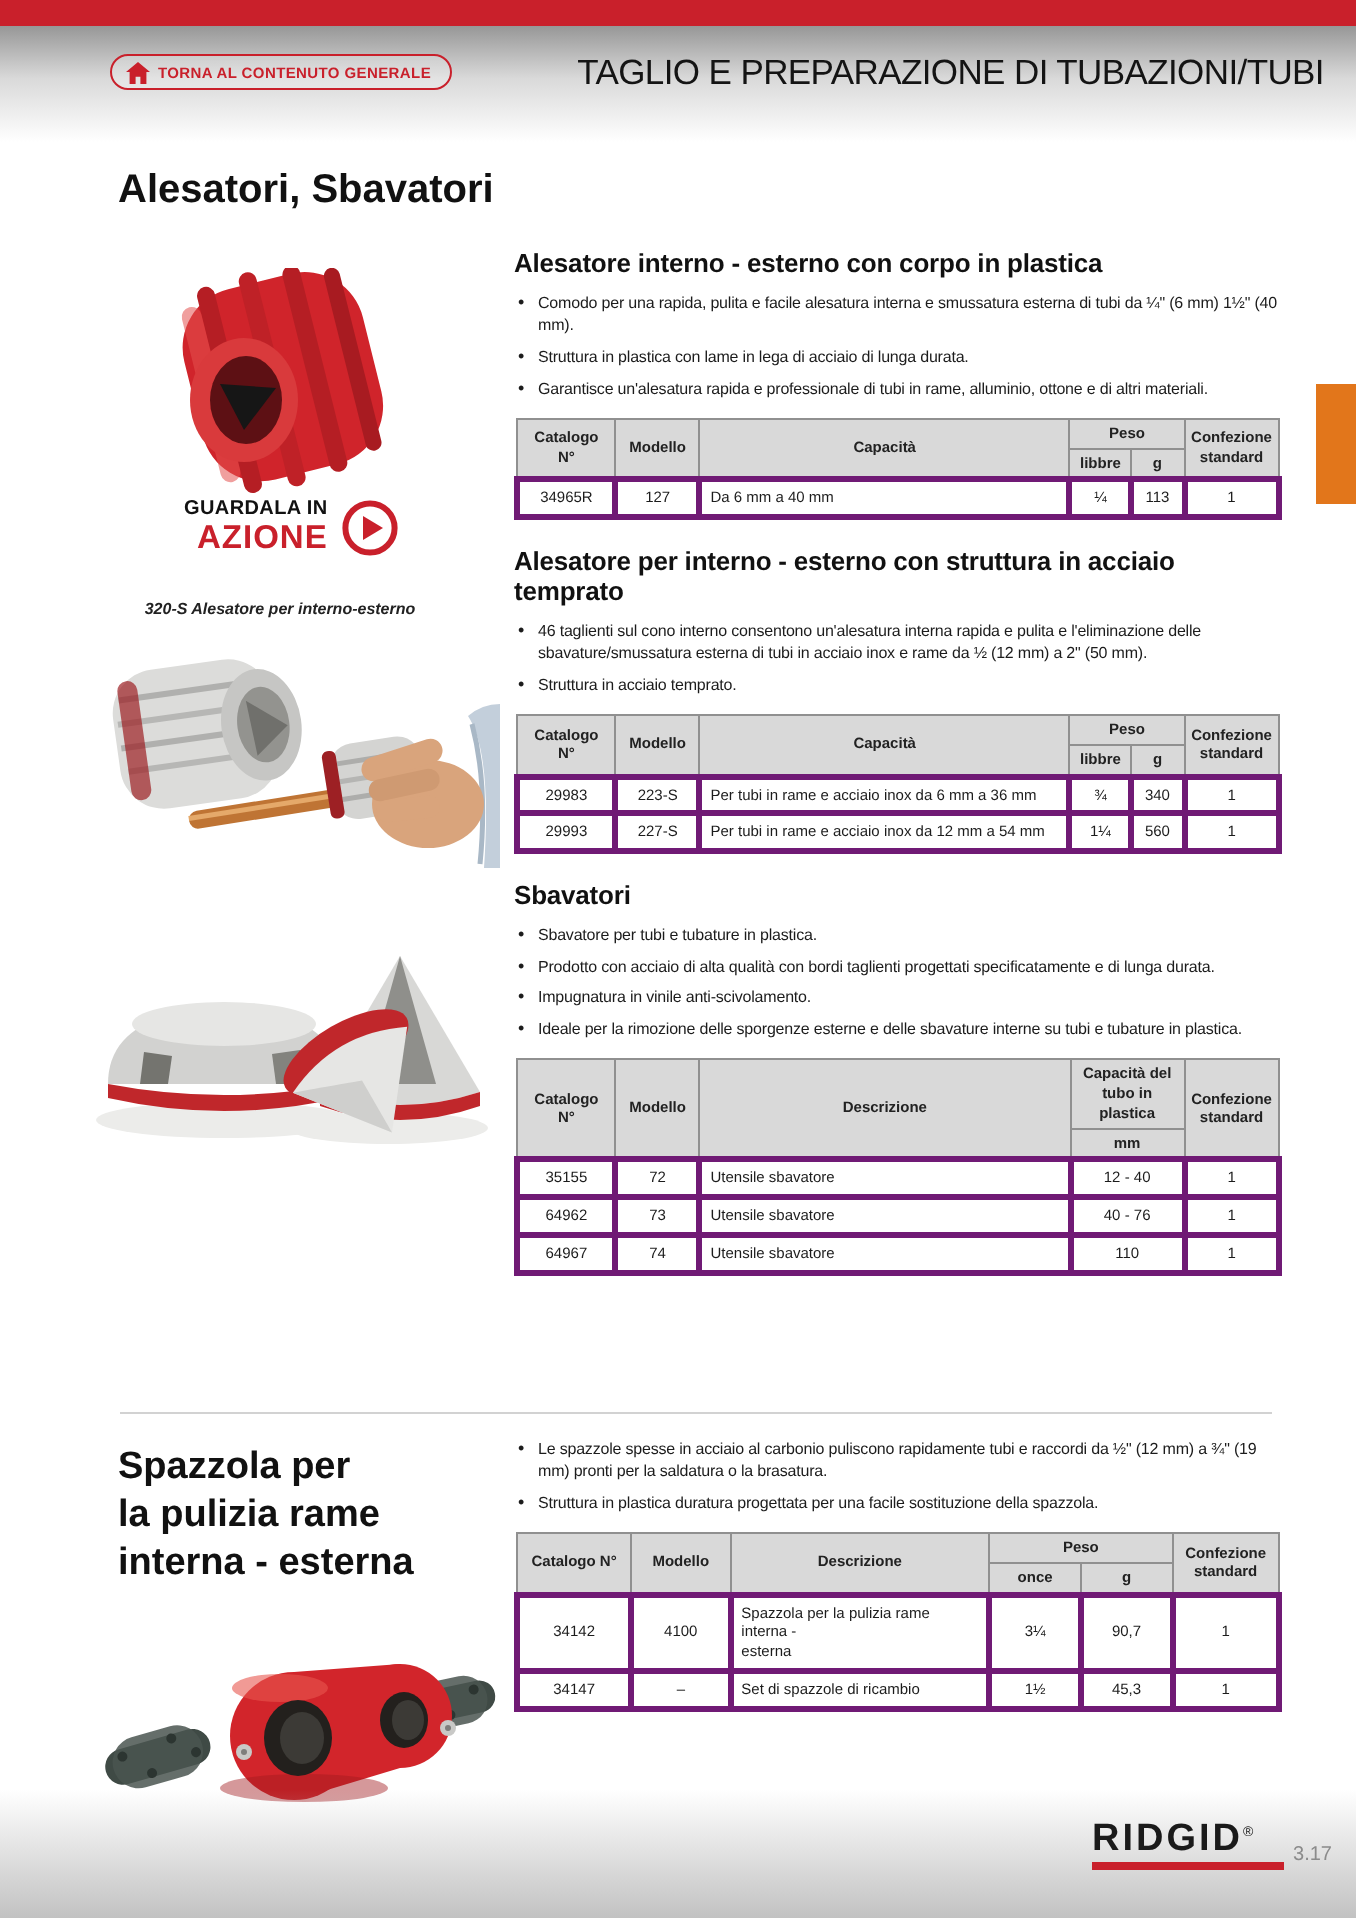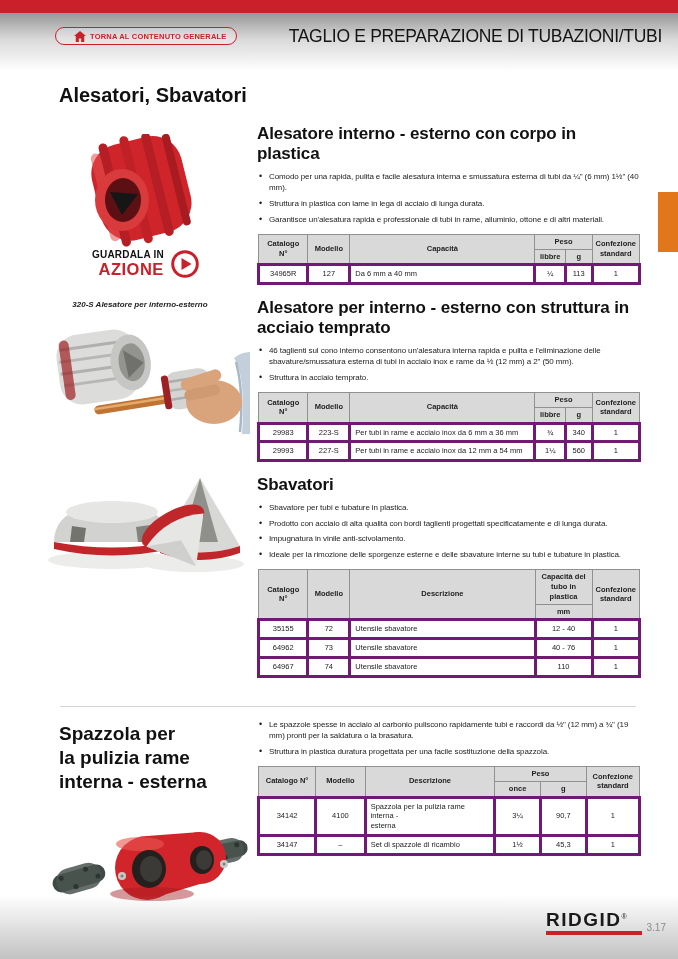--- a/index.html
+++ b/index.html
@@ -10,21 +10,21 @@
     font-family:"Liberation Sans", sans-serif; color:#1c1c1c;
   }
   
   .topbar { position:absolute; top:0; left:0; width:678px; height:13px; background:#c9202b; }
   .header-band {
     position:absolute; top:13px; left:0; width:678px; height:58px;
     background:linear-gradient(180deg,#979797 0%, #d9d9d9 45%, #ffffff 100%);
   }
   .back-btn {
     position:absolute; left:55px; top:14px; height:18px;
-    display:flex; align-items:center; gap:4px; padding:0 9px 0 18px;
+    display:flex; align-items:center; gap:4px; padding:0 9px 0 7px;
     border:1.3px solid #c9202b; border-radius:10px; background:rgba(255,255,255,0.25);
     cursor:pointer; text-decoration:none;
   }
   .back-btn span { font-size:7.5px; font-weight:bold; color:#c9202b; letter-spacing:0.2px; white-space:nowrap; }
   .page-title {
     position:absolute; right:16px; top:13px;
     font-size:17.5px; font-weight:normal; color:#141414; letter-spacing:-0.3px; white-space:nowrap;
   }
   .main-heading { position:absolute; left:59px; top:84px; margin:0; font-size:20px; font-weight:bold; color:#111; }
   .orange-tab { position:absolute; right:0; top:192px; width:20px; height:60px; background:#e2761b; }
@@ -37,21 +37,21 @@
   .wb-text { text-align:right; line-height:1.05; }
   .wb-line1 { font-size:10px; font-weight:bold; color:#111; letter-spacing:0.2px; }
   .wb-line2 { font-size:16.5px; font-weight:bold; color:#c9202b; letter-spacing:0.5px; }
   .caption {
     position:absolute; left:30px; top:300px; width:220px; text-align:center;
     font-size:8px; font-style:italic; font-weight:bold; color:#222;
   }
 
   
   .right-col { position:absolute; left:257px; top:124px; width:384px; }
-  .section h2 { margin:0 0 7px; font-size:17px; font-weight:bold; color:#111; letter-spacing:-0.1px; }
+  .section h2 { margin:0 0 7px; font-size:13px; font-weight:bold; color:#111; letter-spacing:-0.1px; }
   .bullets { margin:0 0 9px 1px; padding:0; }
   .bullets li {
     list-style:none; position:relative; padding-left:11px; margin-bottom:4.5px;
     font-size:8px; line-height:1.4; color:#1c1c1c; letter-spacing:-0.1px;
   }
   .bullets li::before { content:"•"; position:absolute; left:1px; top:-1px; font-size:9px; color:#1c1c1c; }
 
   .spec-table { width:100%; border-collapse:collapse; font-size:7.5px; margin:2px 0 13px; }
   .spec-table th {
     background:#d9d9d9; font-weight:bold; border:1px solid #909090;

